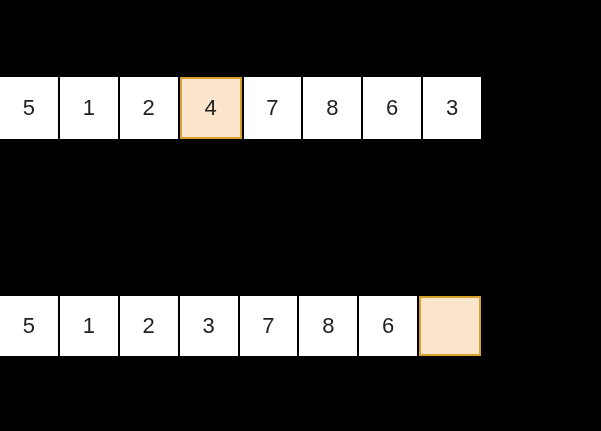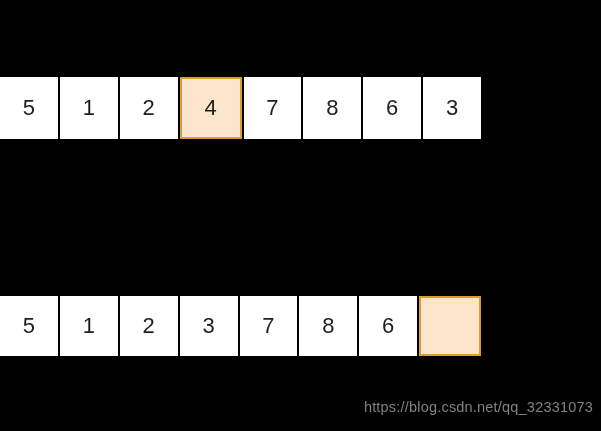--- a/index.html
+++ b/index.html
@@ -69,14 +69,13 @@
   <div class="array-row bottom" id="row-1">
       <div class="cell">5</div>
       <div class="cell">1</div>
       <div class="cell">2</div>
       <div class="cell">3</div>
       <div class="cell">7</div>
       <div class="cell">8</div>
       <div class="cell">6</div>
       <div class="cell highlighted"></div>
     </div>
-  <div class="watermark">https://blog.csdn.net/qq_32331073</div>
 </div>
 
 </body></html>

